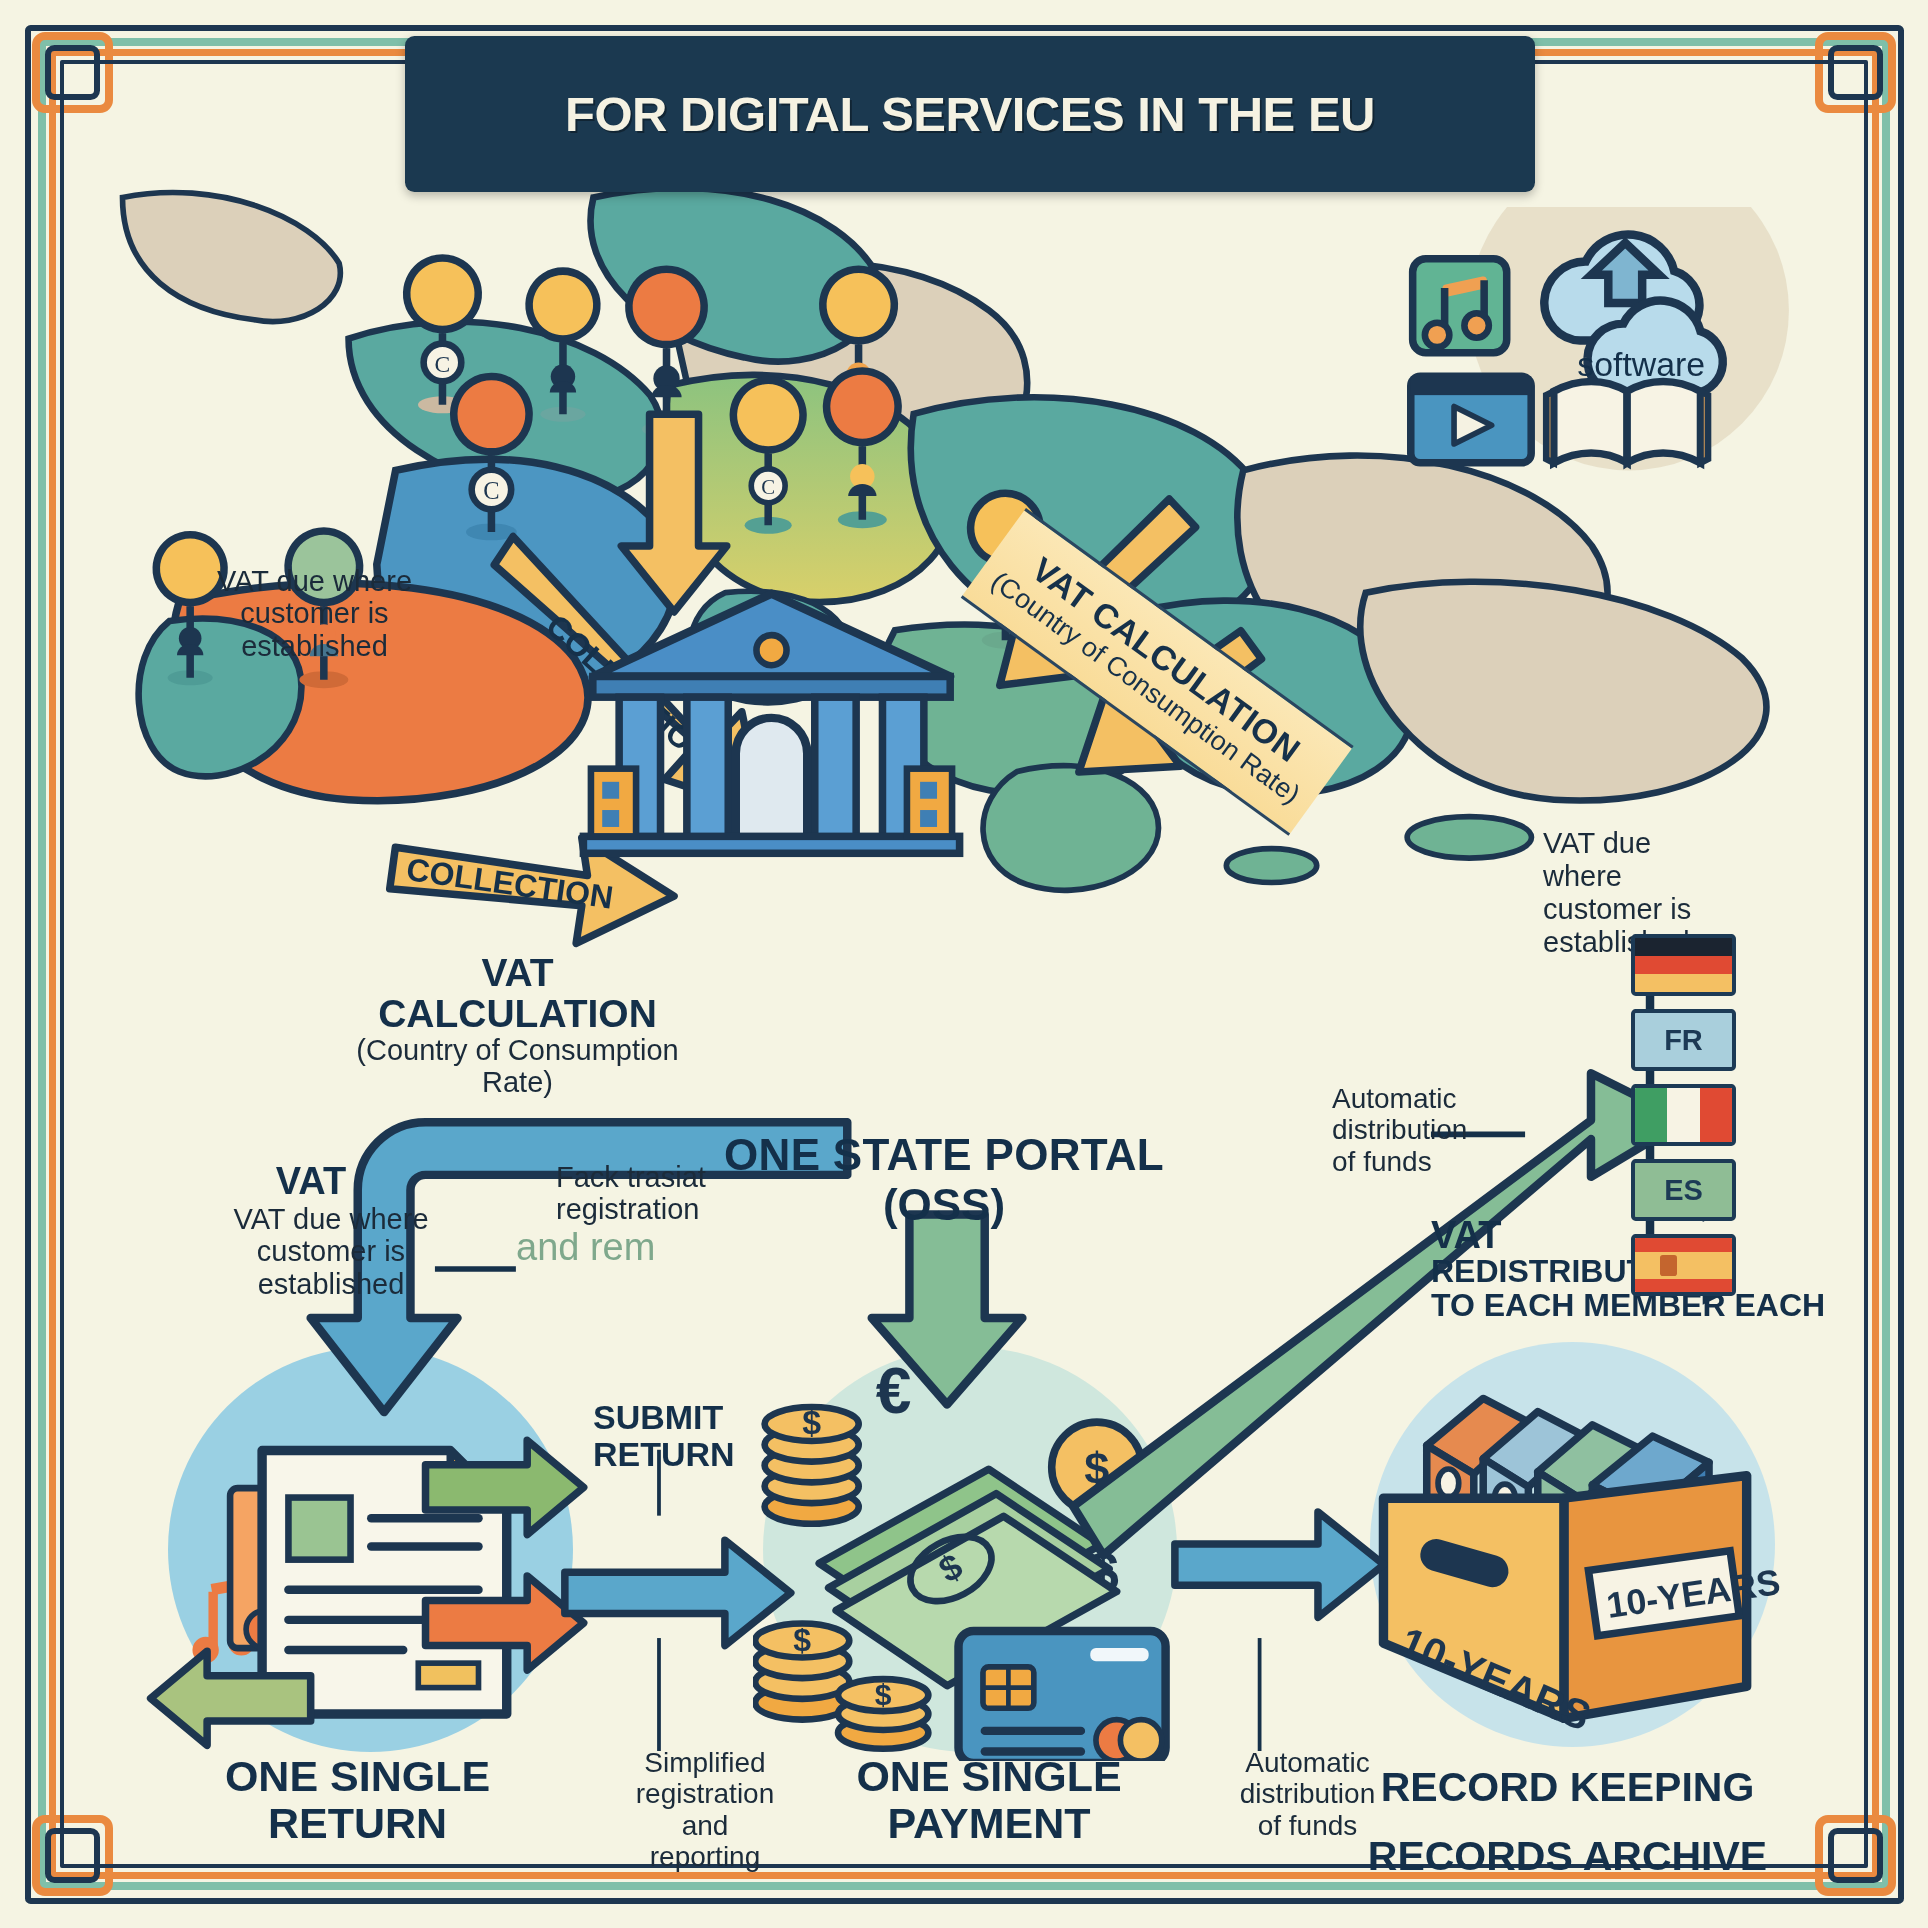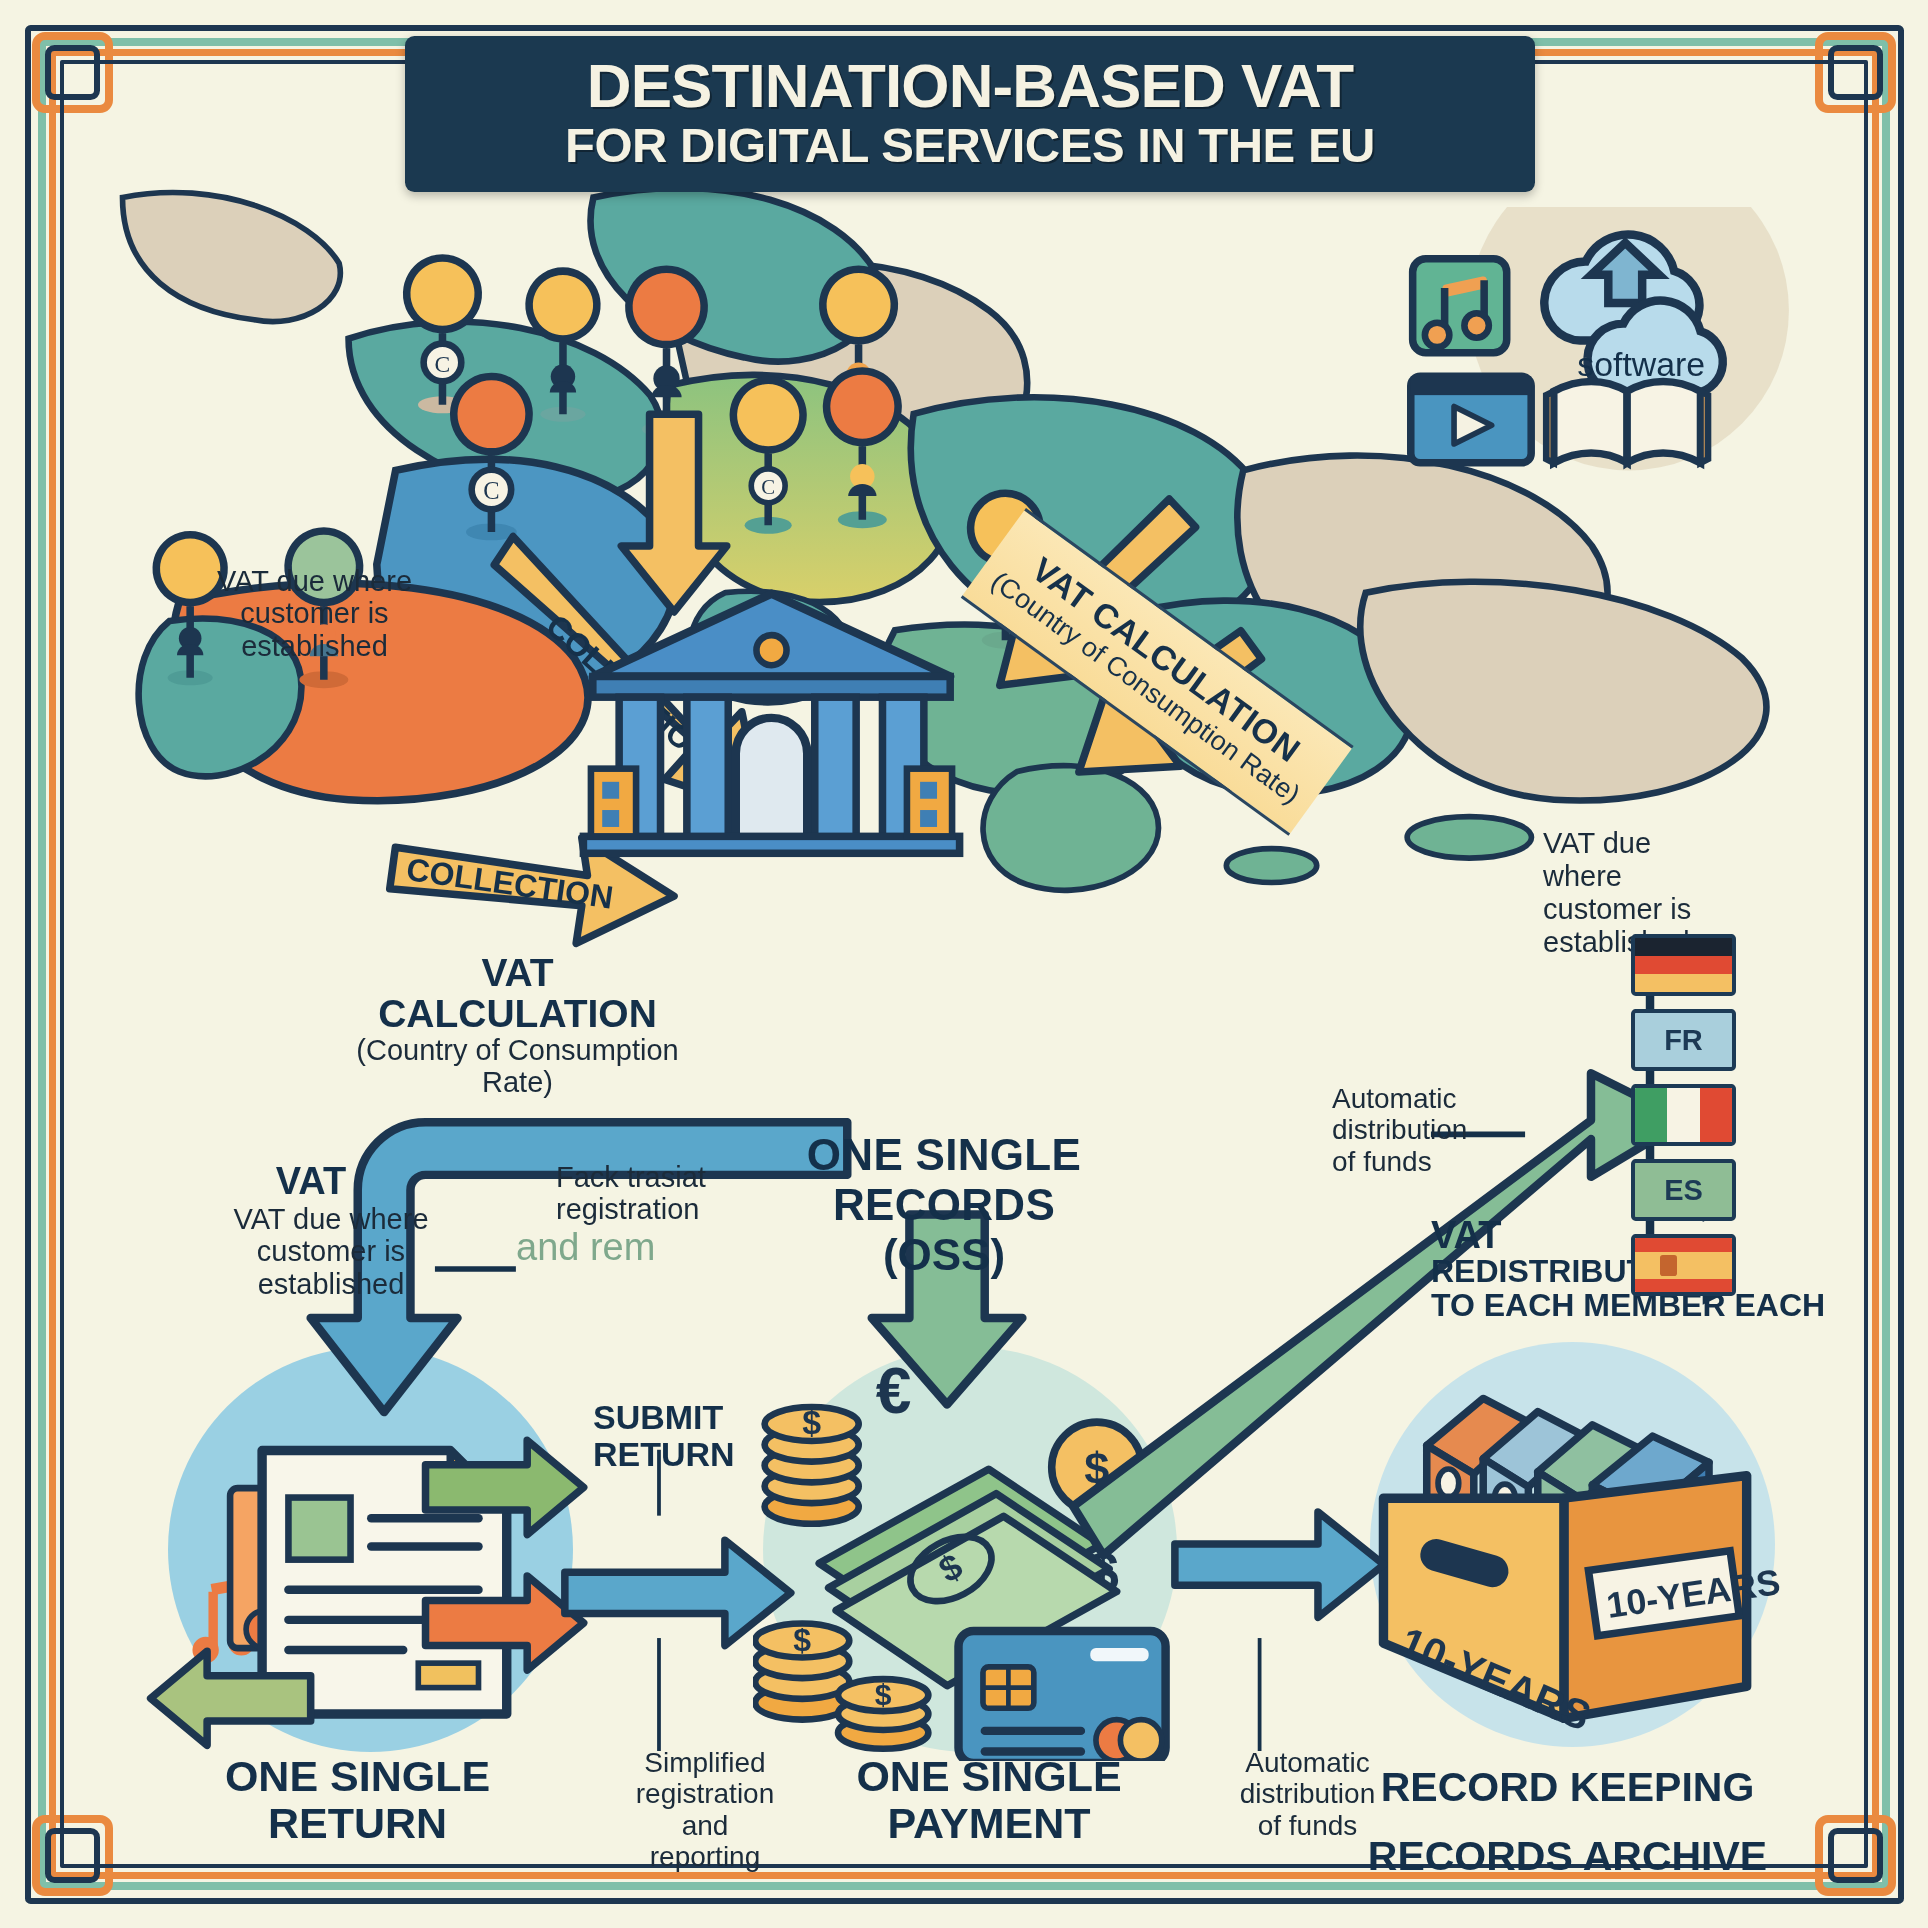--- a/index.html
+++ b/index.html
@@ -477,21 +477,20 @@
   <div class="corner c-bl">
       <i></i>
       <u></u>
     </div>
   <div class="corner c-br">
       <i></i>
       <u></u>
     </div>
 
   <div class="title-bar">
-    <div class="title-1">DESTINATION-BASED VAT</div>
     <div class="title-2">FOR DIGITAL SERVICES IN THE EU</div>
   </div>
 
   <div class="txtblk customers-block">
     <div class="bd">VAT due where customer is established</div>
   </div>
 
   <div class="diag-banner">
     <div class="l1">VAT CALCULATION</div>
     <div class="l2">(Country of Consumption Rate)</div>
@@ -501,21 +500,21 @@
     <div class="l1">VAT</div>
     <div class="l2">CALCULATION</div>
     <div class="l3">(Country of Consumption Rate)</div>
   </div>
 
   <div class="txtblk vatdue-right">
     <div class="bd">VAT due where customer is established</div>
   </div>
 
   <div class="txtblk portal-label">
-    <div class="l1">ONE SINGLE RECORDS</div>
+    <div class="l1">ONE STATE PORTAL</div>
     <div class="l2">(OSS)</div>
   </div>
 
   <div class="txtblk vat-left-arrow">
     <div class="hd">VAT</div>
     <div class="bd">VAT due where customer is established</div>
   </div>
 
   <div class="txtblk fack">
     <div class="bd">Fack trasiat</div>

